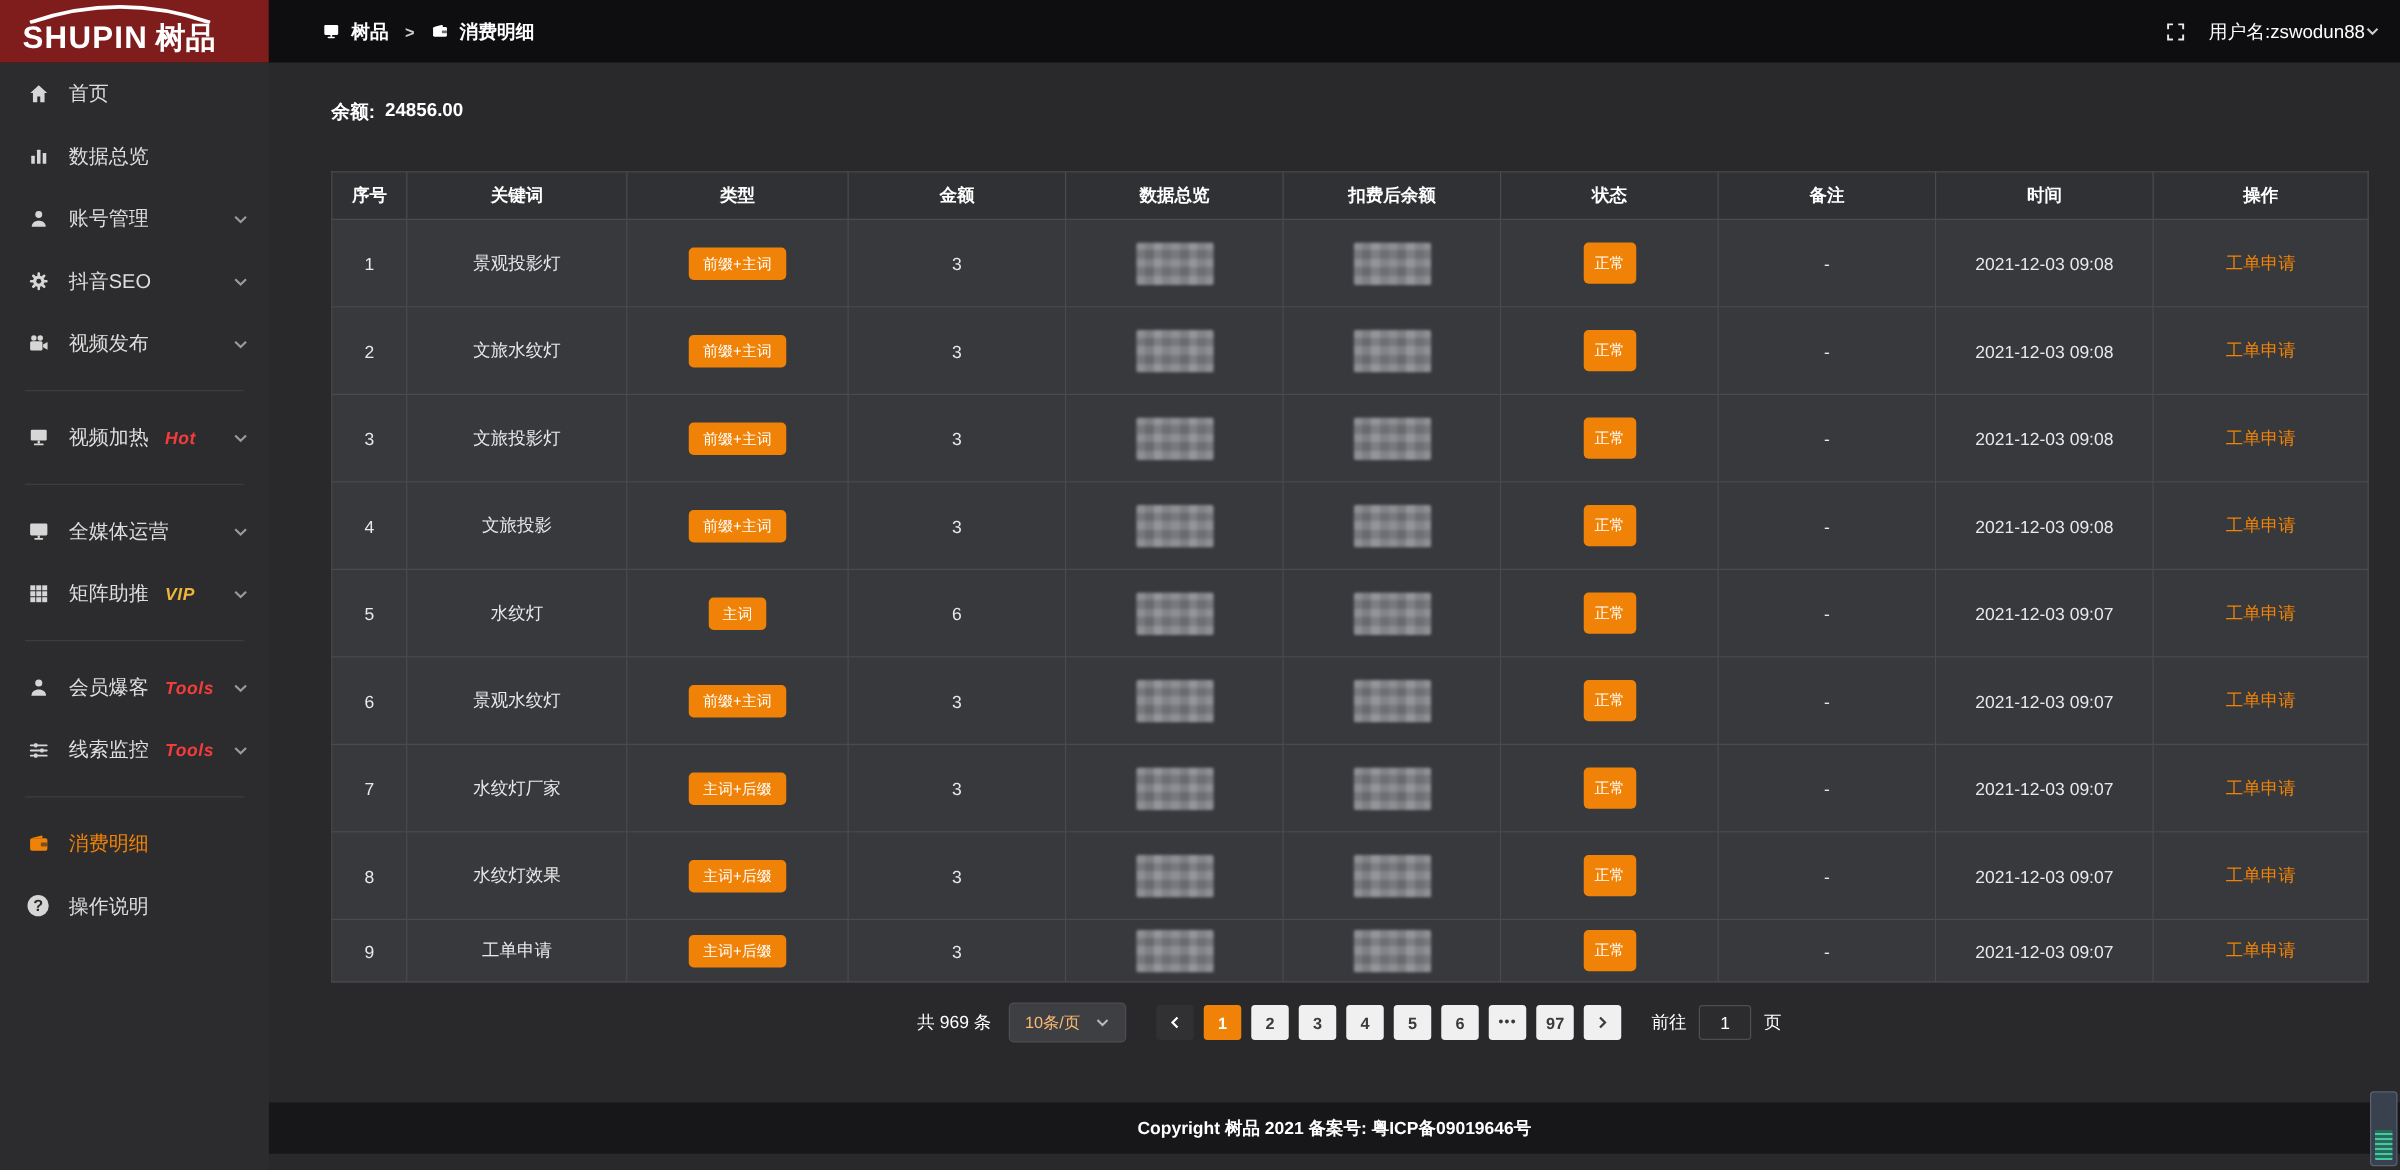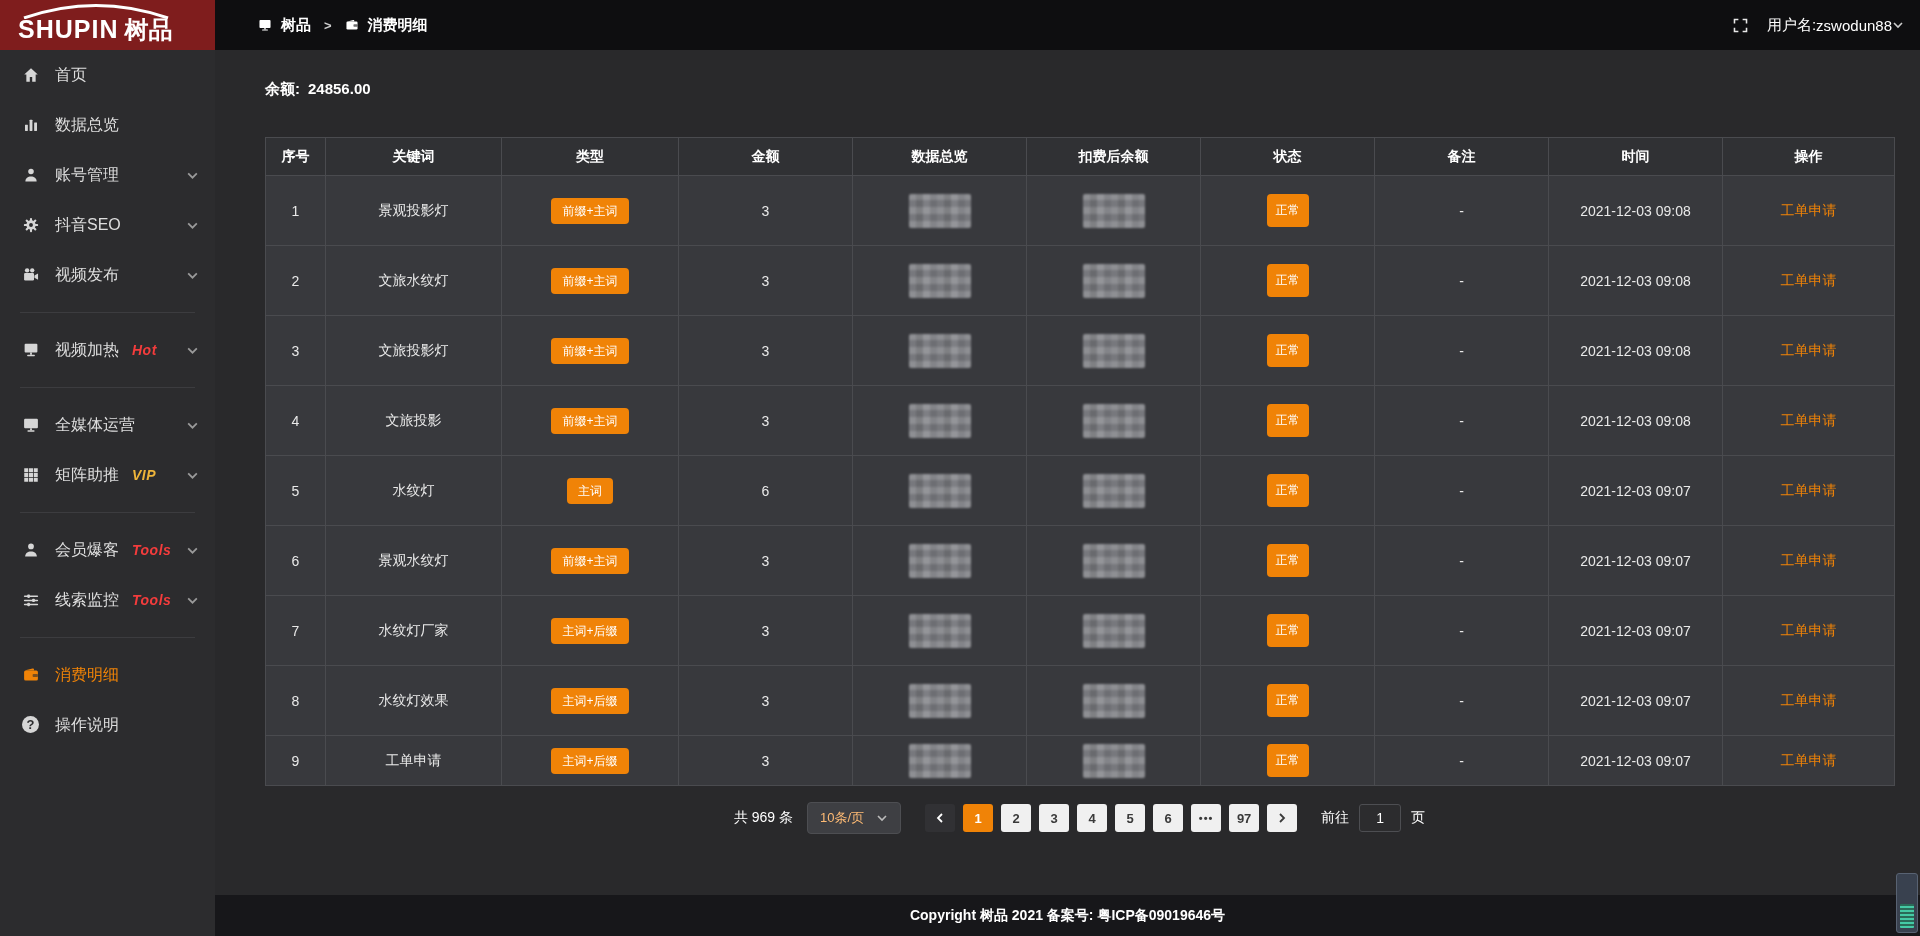--- a/index.html
+++ b/index.html
@@ -69,21 +69,21 @@
   .page-btn.active{background:var(--accent);color:#fff;}
   .page-btn.ell{letter-spacing:1px;font-size:11px;}
   .nav-btn{min-width:30px;height:28px;border:none;border-radius:3px;display:inline-flex;align-items:center;justify-content:center;cursor:pointer;}
   .nav-btn.prev{background:#313134;color:#fff;}
   .nav-btn.next{background:#f0f0f0;color:#3a3a3a;}
   .nav-btn svg{width:12px;height:12px;}
   .pg-goto{display:flex;align-items:center;gap:10px;margin-left:10px;}
   .goto-input{width:42px;height:28px;background:#2c2c2e;border:1px solid #4d4e52;border-radius:3px;color:#fff;text-align:center;font-size:14px;}
 
   
-  .footer{position:absolute;left:215px;right:0;bottom:0;height:41px;background:#17171a;display:flex;align-items:center;justify-content:center;color:#fff;font-size:14px;font-weight:600;z-index:4;}
+  .footer{position:absolute;left:215px;right:0;bottom:13px;height:41px;background:#17171a;display:flex;align-items:center;justify-content:center;color:#fff;font-size:14px;font-weight:600;z-index:4;}
 
   
   .float-widget{position:absolute;right:2px;bottom:3px;width:22px;height:60px;background:#39414f;border:1px solid #586272;border-radius:3px;z-index:20;cursor:pointer;}
   .float-widget .stripes{position:absolute;left:3px;right:3px;bottom:4px;height:24px;background:repeating-linear-gradient(0deg,#45c9a5 0 2px,#2b6a58 2px 4px);border-radius:1px;}
 </style>
 </head>
 <body>
 
 <header class="topbar">
   <div class="logo-wrap">

